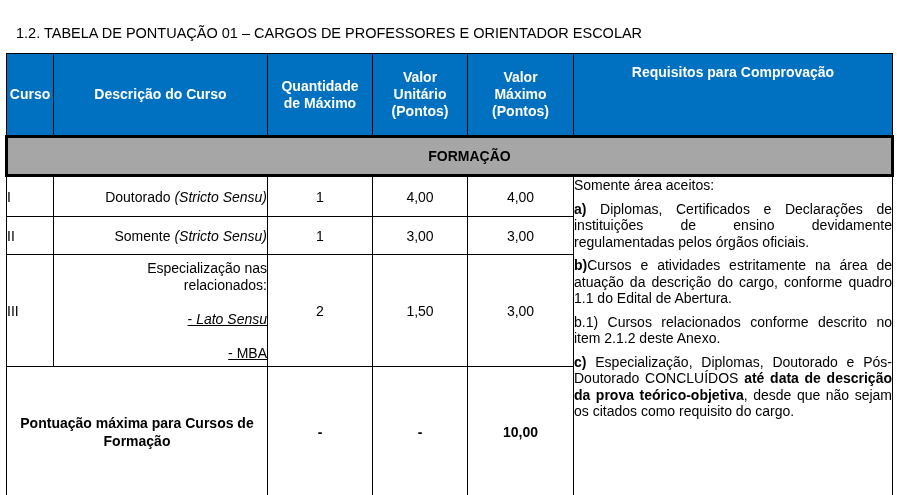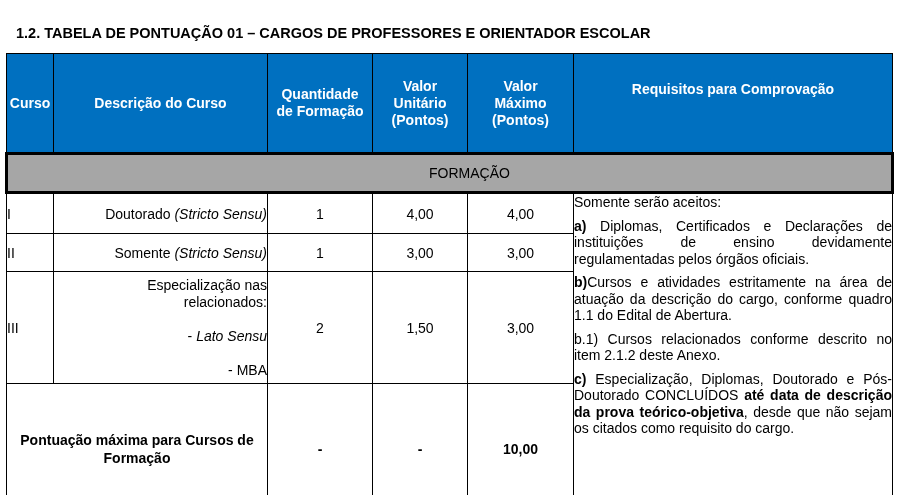--- a/index.html
+++ b/index.html
@@ -1,34 +1,34 @@
 <!DOCTYPE html>
 <html><head>
 <meta charset="utf-8">
 <style>
   html, body { margin: 0; padding: 0; background: #ffffff; }
   body { width: 897px; height: 495px; position: relative; overflow: hidden;
          font-family: "Liberation Sans", sans-serif; color: #000; }
-  .title { position: absolute; left: 16px; top: 25px; font-size: 14.5px; font-weight: bold; letter-spacing: 0; }
+  .title { position: absolute; left: 16px; top: 25px; font-size: 14.5px; font-weight: normal; letter-spacing: 0; }
   table.score { position: absolute; left: 5px; top: 53px; border-collapse: collapse; table-layout: fixed; width: 886px; }
   table.score td, table.score th { border: 1px solid #000; padding: 0; font-size: 14px; }
   th.h { background: #0070c0; color: #fff; font-weight: bold; font-size: 14px; text-align: center; vertical-align: middle; line-height: 17px; height: 71px; }
-  th.h.req { vertical-align: top; padding-top: 27px; }
-  tr.section td { background: #a6a6a6; font-weight: normal; text-align: center; height: 36px; border: 3px solid #000; padding-left: 40px; }
+  th.h.req { vertical-align: top; padding-top: 10px; }
+  tr.section td { background: #a6a6a6; font-weight: bold; text-align: center; height: 36px; border: 3px solid #000; padding-left: 40px; }
   td.item { padding-left: 6px; vertical-align: middle; }
   td.desc { padding-left: 6px; vertical-align: middle; text-align: right; }
   td.num { text-align: center; vertical-align: middle; }
   td.req { vertical-align: top; padding: 7px 6px 0 7px; font-size: 14px; line-height: 16.5px; text-align: justify; }
   td.req p { margin: 0 0 7px 0; }
   tr.r1 td { height: 39px; }
   tr.r2 td { height: 37px; margin-top: 28px; }
   tr.r3 td { height: 111px; }
   tr.total td { height: 130px; }
   .desc-line { display: block; line-height: 17px; }
-  .desc-gap { margin-top: 17px; }
+  .desc-gap { margin-top: 17px; text-decoration: underline; }
   .total-label { font-weight: bold; text-align: center; line-height: 18px; padding: 0 30px; vertical-align: middle; }
   .bold { font-weight: bold; }
 </style>
 </head>
 <body>
 
 <div class="title">1.2. TABELA DE PONTUAÇÃO 01 – CARGOS DE PROFESSORES E ORIENTADOR ESCOLAR</div>
 
 <table class="score">
   <colgroup>
@@ -38,21 +38,21 @@
     <col style="width:95px">
     <col style="width:106px">
     <col style="width:319px">
   </colgroup>
   <thead>
     <tr>
       <th class="h">Curso</th>
       <th class="h">Descrição do Curso</th>
       <th class="h">
         <span style="display:block">Quantidade</span>
-        <span style="display:block">de Formação</span>
+        <span style="display:block">de Máximo</span>
       </th>
       <th class="h">
         <span style="display:block">Valor</span>
         <span style="display:block">Unitário</span>
         <span style="display:block">(Pontos)</span>
       </th>
       <th class="h">
         <span style="display:block">Valor</span>
         <span style="display:block">Máximo</span>
         <span style="display:block">(Pontos)</span>
@@ -65,21 +65,21 @@
       <td colspan="6">FORMAÇÃO</td>
     </tr>
 
     <tr class="r1">
       <td class="item">I</td>
       <td class="desc"><span>Doutorado </span><i>(Stricto Sensu)</i></td>
       <td class="num">1</td>
       <td class="num">4,00</td>
       <td class="num">4,00</td>
       <td class="req" rowspan="4">
-        <p>Somente serão aceitos:</p>
+        <p>Somente área aceitos:</p>
         <p><span class="bold">a)</span><span> Diplomas, Certificados e Declarações de instituições de ensino devidamente regulamentadas pelos órgãos oficiais.</span></p>
         <p><span class="bold">b)</span><span>Cursos e atividades estritamente na área de atuação da descrição do cargo, conforme quadro 1.1 do Edital de Abertura.</span></p>
         <p>b.1) Cursos relacionados conforme descrito no item 2.1.2 deste Anexo.</p>
         <p><span class="bold">c)</span><span> Especialização, Diplomas, Doutorado e Pós-Doutorado CONCLUÍDOS </span><span class="bold">até data de descrição da prova teórico-objetiva</span><span>, desde que não sejam os citados como requisito do cargo.</span></p>
       </td>
     </tr>
 
     <tr class="r2">
       <td class="item">II</td>
       <td class="desc"><span>Somente </span><i>(Stricto Sensu)</i></td>

